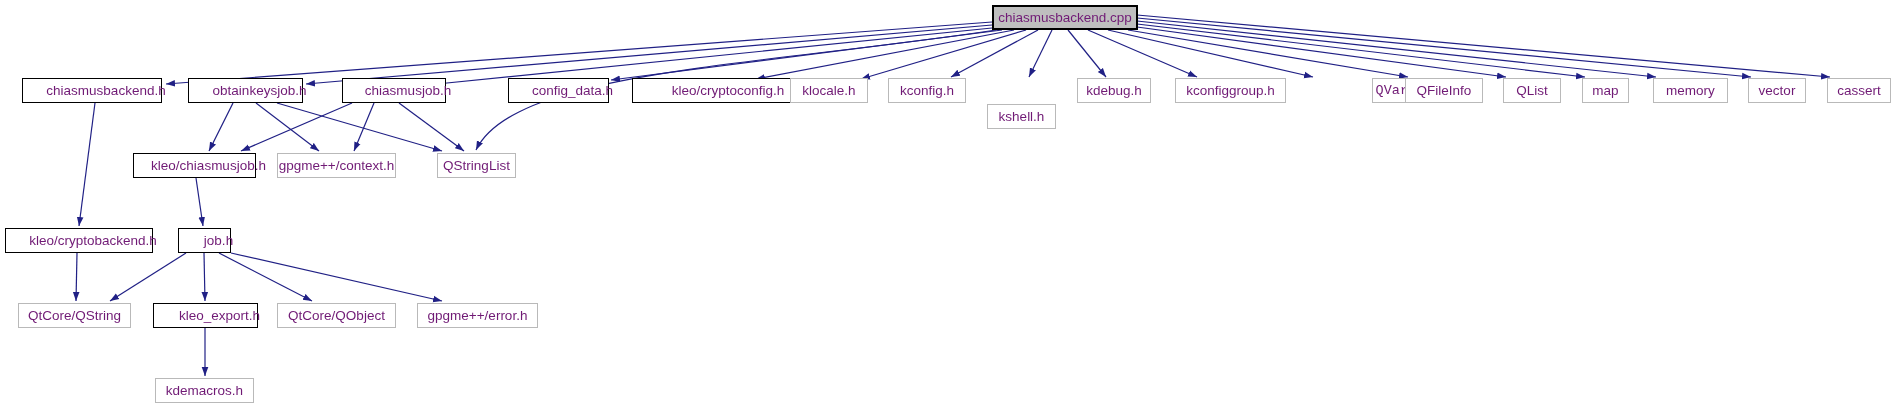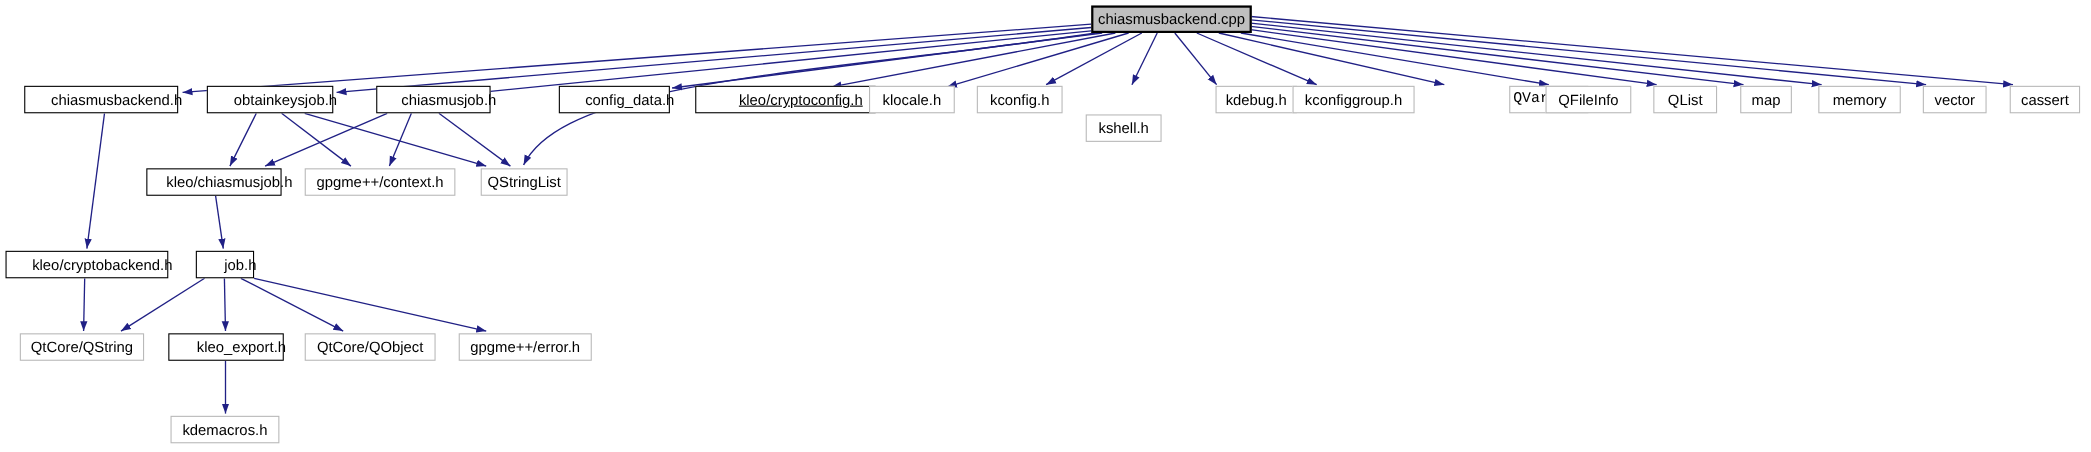--- a/index.html
+++ b/index.html
@@ -6,21 +6,21 @@
   .canvas{
     position:relative;width:1901px;height:411px;background:#ffffff;
     font-family:"Liberation Sans","DejaVu Sans",sans-serif;overflow:hidden;
   }
   .edges{position:absolute;left:0;top:0;}
   .edge{fill:none;stroke:#202085;stroke-width:1.2;}
   .node{
     position:absolute;box-sizing:border-box;height:25px;
     background:#ffffff;border:1px solid #b9b9b9;
     display:flex;align-items:center;justify-content:center;
-    font-size:13.5px;color:#000000;white-space:nowrap;
+    font-size:13.5px;color:#701a75;white-space:nowrap;
   }
   .node.internal{border-color:#000000;cursor:pointer;padding-left:28px;}
   .node.root{background:#bfbfbf;border:2px solid #000000;}
 </style>
 </head>
 <body>
 
 <div class="canvas">
 
   <svg class="edges" width="1901" height="411" viewBox="0 0 1901 411">
@@ -62,36 +62,36 @@
     <path class="edge" d="M231,253 L442,301" marker-end="url(#arrow)" stroke="#202085"></path>
     <path class="edge" d="M205,328 L205,376" marker-end="url(#arrow)" stroke="#202085"></path>
   </svg>
 
   <div class="node root" style="left: 992px; top: 5px; width: 146px; background: rgb(191, 191, 191); border-color: rgb(0, 0, 0);">chiasmusbackend.cpp</div>
 
   <div class="node internal" style="left: 22px; top: 78px; width: 140px; border-color: rgb(0, 0, 0);">chiasmusbackend.h</div>
   <div class="node internal" style="left: 188px; top: 78px; width: 115px; border-color: rgb(0, 0, 0);">obtainkeysjob.h</div>
   <div class="node internal" style="left: 330px; top: 78px; width: 104px; border-color: rgb(0, 0, 0); margin-left: 12px;">chiasmusjob.h</div>
   <div class="node internal" style="left: 508px; top: 78px; width: 101px; border-color: rgb(0, 0, 0);">config_data.h</div>
-  <div class="node internal" style="left: 632px; top: 78px; width: 164px; border-color: rgb(0, 0, 0); text-decoration: underline;">kleo/cryptoconfig.h</div>
+  <div class="node internal" style="left: 632px; top: 78px; width: 164px; border-color: rgb(0, 0, 0);">kleo/cryptoconfig.h</div>
   <div class="node external" style="left: 790px; top: 78px; width: 78px; border-color: rgb(185, 185, 185);">klocale.h</div>
   <div class="node external" style="left: 888px; top: 78px; width: 78px; border-color: rgb(185, 185, 185);">kconfig.h</div>
   <div class="node external" style="left: 987px; top: 78px; width: 69px; border-color: rgb(185, 185, 185); margin-top: 26px;">kshell.h</div>
-  <div class="node external" style="left: 1077px; top: 78px; width: 74px; border-color: rgb(185, 185, 185); margin-left: 28px;">kdebug.h</div>
+  <div class="node external" style="left: 1077px; top: 78px; width: 74px; border-color: rgb(185, 185, 185);">kdebug.h</div>
   <div class="node external" style="left: 1175px; top: 78px; width: 111px; border-color: rgb(185, 185, 185);">kconfiggroup.h</div>
   <div class="node external" style="left: 1372px; top: 78px; width: 72px; border-color: rgb(185, 185, 185); font-family: Liberation Mono, monospace;">QVariant</div>
   <div class="node external" style="left: 1405px; top: 78px; width: 78px; border-color: rgb(185, 185, 185);">QFileInfo</div>
   <div class="node external" style="left: 1503px; top: 78px; width: 58px; border-color: rgb(185, 185, 185);">QList</div>
   <div class="node external" style="left: 1582px; top: 78px; width: 47px; border-color: rgb(185, 185, 185);">map</div>
   <div class="node external" style="left: 1653px; top: 78px; width: 75px; border-color: rgb(185, 185, 185);">memory</div>
   <div class="node external" style="left: 1748px; top: 78px; width: 58px; border-color: rgb(185, 185, 185);">vector</div>
   <div class="node external" style="left: 1827px; top: 78px; width: 64px; border-color: rgb(185, 185, 185);">cassert</div>
 
   <div class="node internal" style="left: 133px; top: 153px; width: 123px; border-color: rgb(0, 0, 0);">kleo/chiasmusjob.h</div>
-  <div class="node external" style="left: 277px; top: 153px; width: 137px; border-color: rgb(185, 185, 185);">gpgme++/context.h</div>
+  <div class="node external" style="left: 277px; top: 153px; width: 119px; border-color: rgb(185, 185, 185);">gpgme++/context.h</div>
   <div class="node external" style="left: 437px; top: 153px; width: 79px; border-color: rgb(185, 185, 185);">QStringList</div>
 
   <div class="node internal" style="left: 5px; top: 228px; width: 148px; border-color: rgb(0, 0, 0);">kleo/cryptobackend.h</div>
   <div class="node internal" style="left: 178px; top: 228px; width: 53px; border-color: rgb(0, 0, 0);">job.h</div>
 
   <div class="node external" style="left: 18px; top: 303px; width: 113px; border-color: rgb(185, 185, 185);">QtCore/QString</div>
   <div class="node internal" style="left: 153px; top: 303px; width: 105px; border-color: rgb(0, 0, 0);">kleo_export.h</div>
   <div class="node external" style="left: 277px; top: 303px; width: 119px; border-color: rgb(185, 185, 185);">QtCore/QObject</div>
   <div class="node external" style="left: 417px; top: 303px; width: 121px; border-color: rgb(185, 185, 185);">gpgme++/error.h</div>
 

